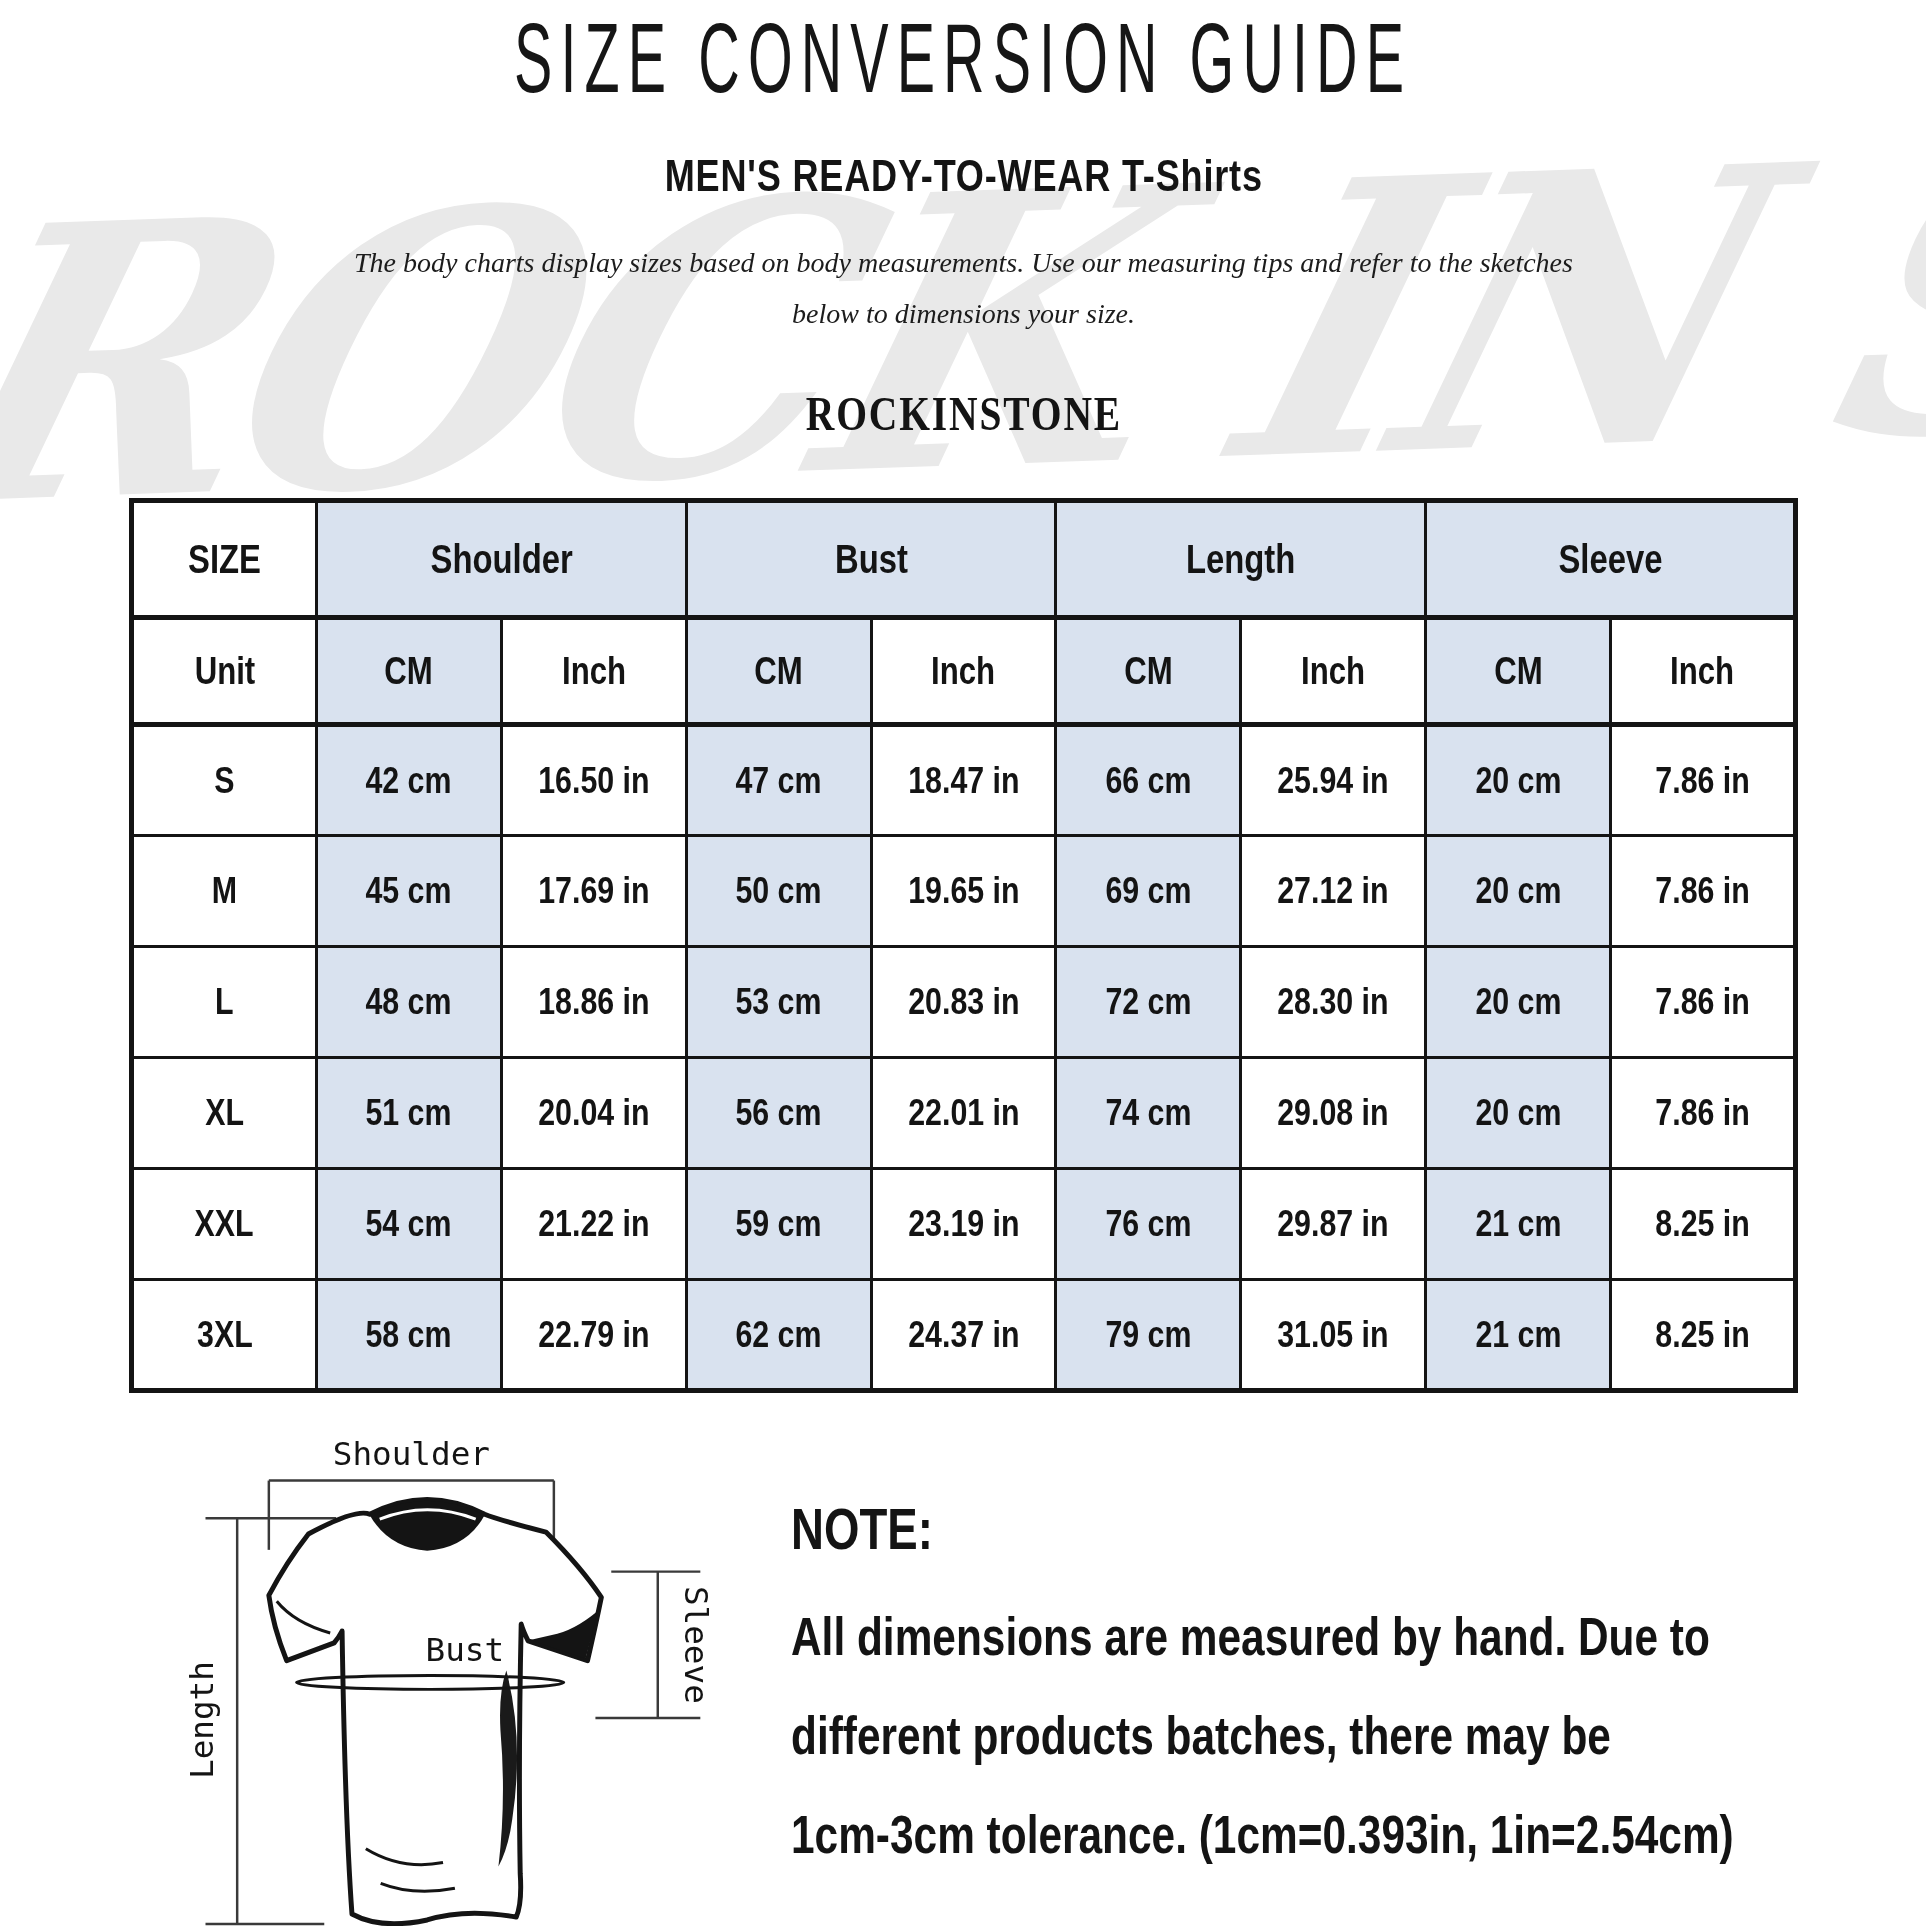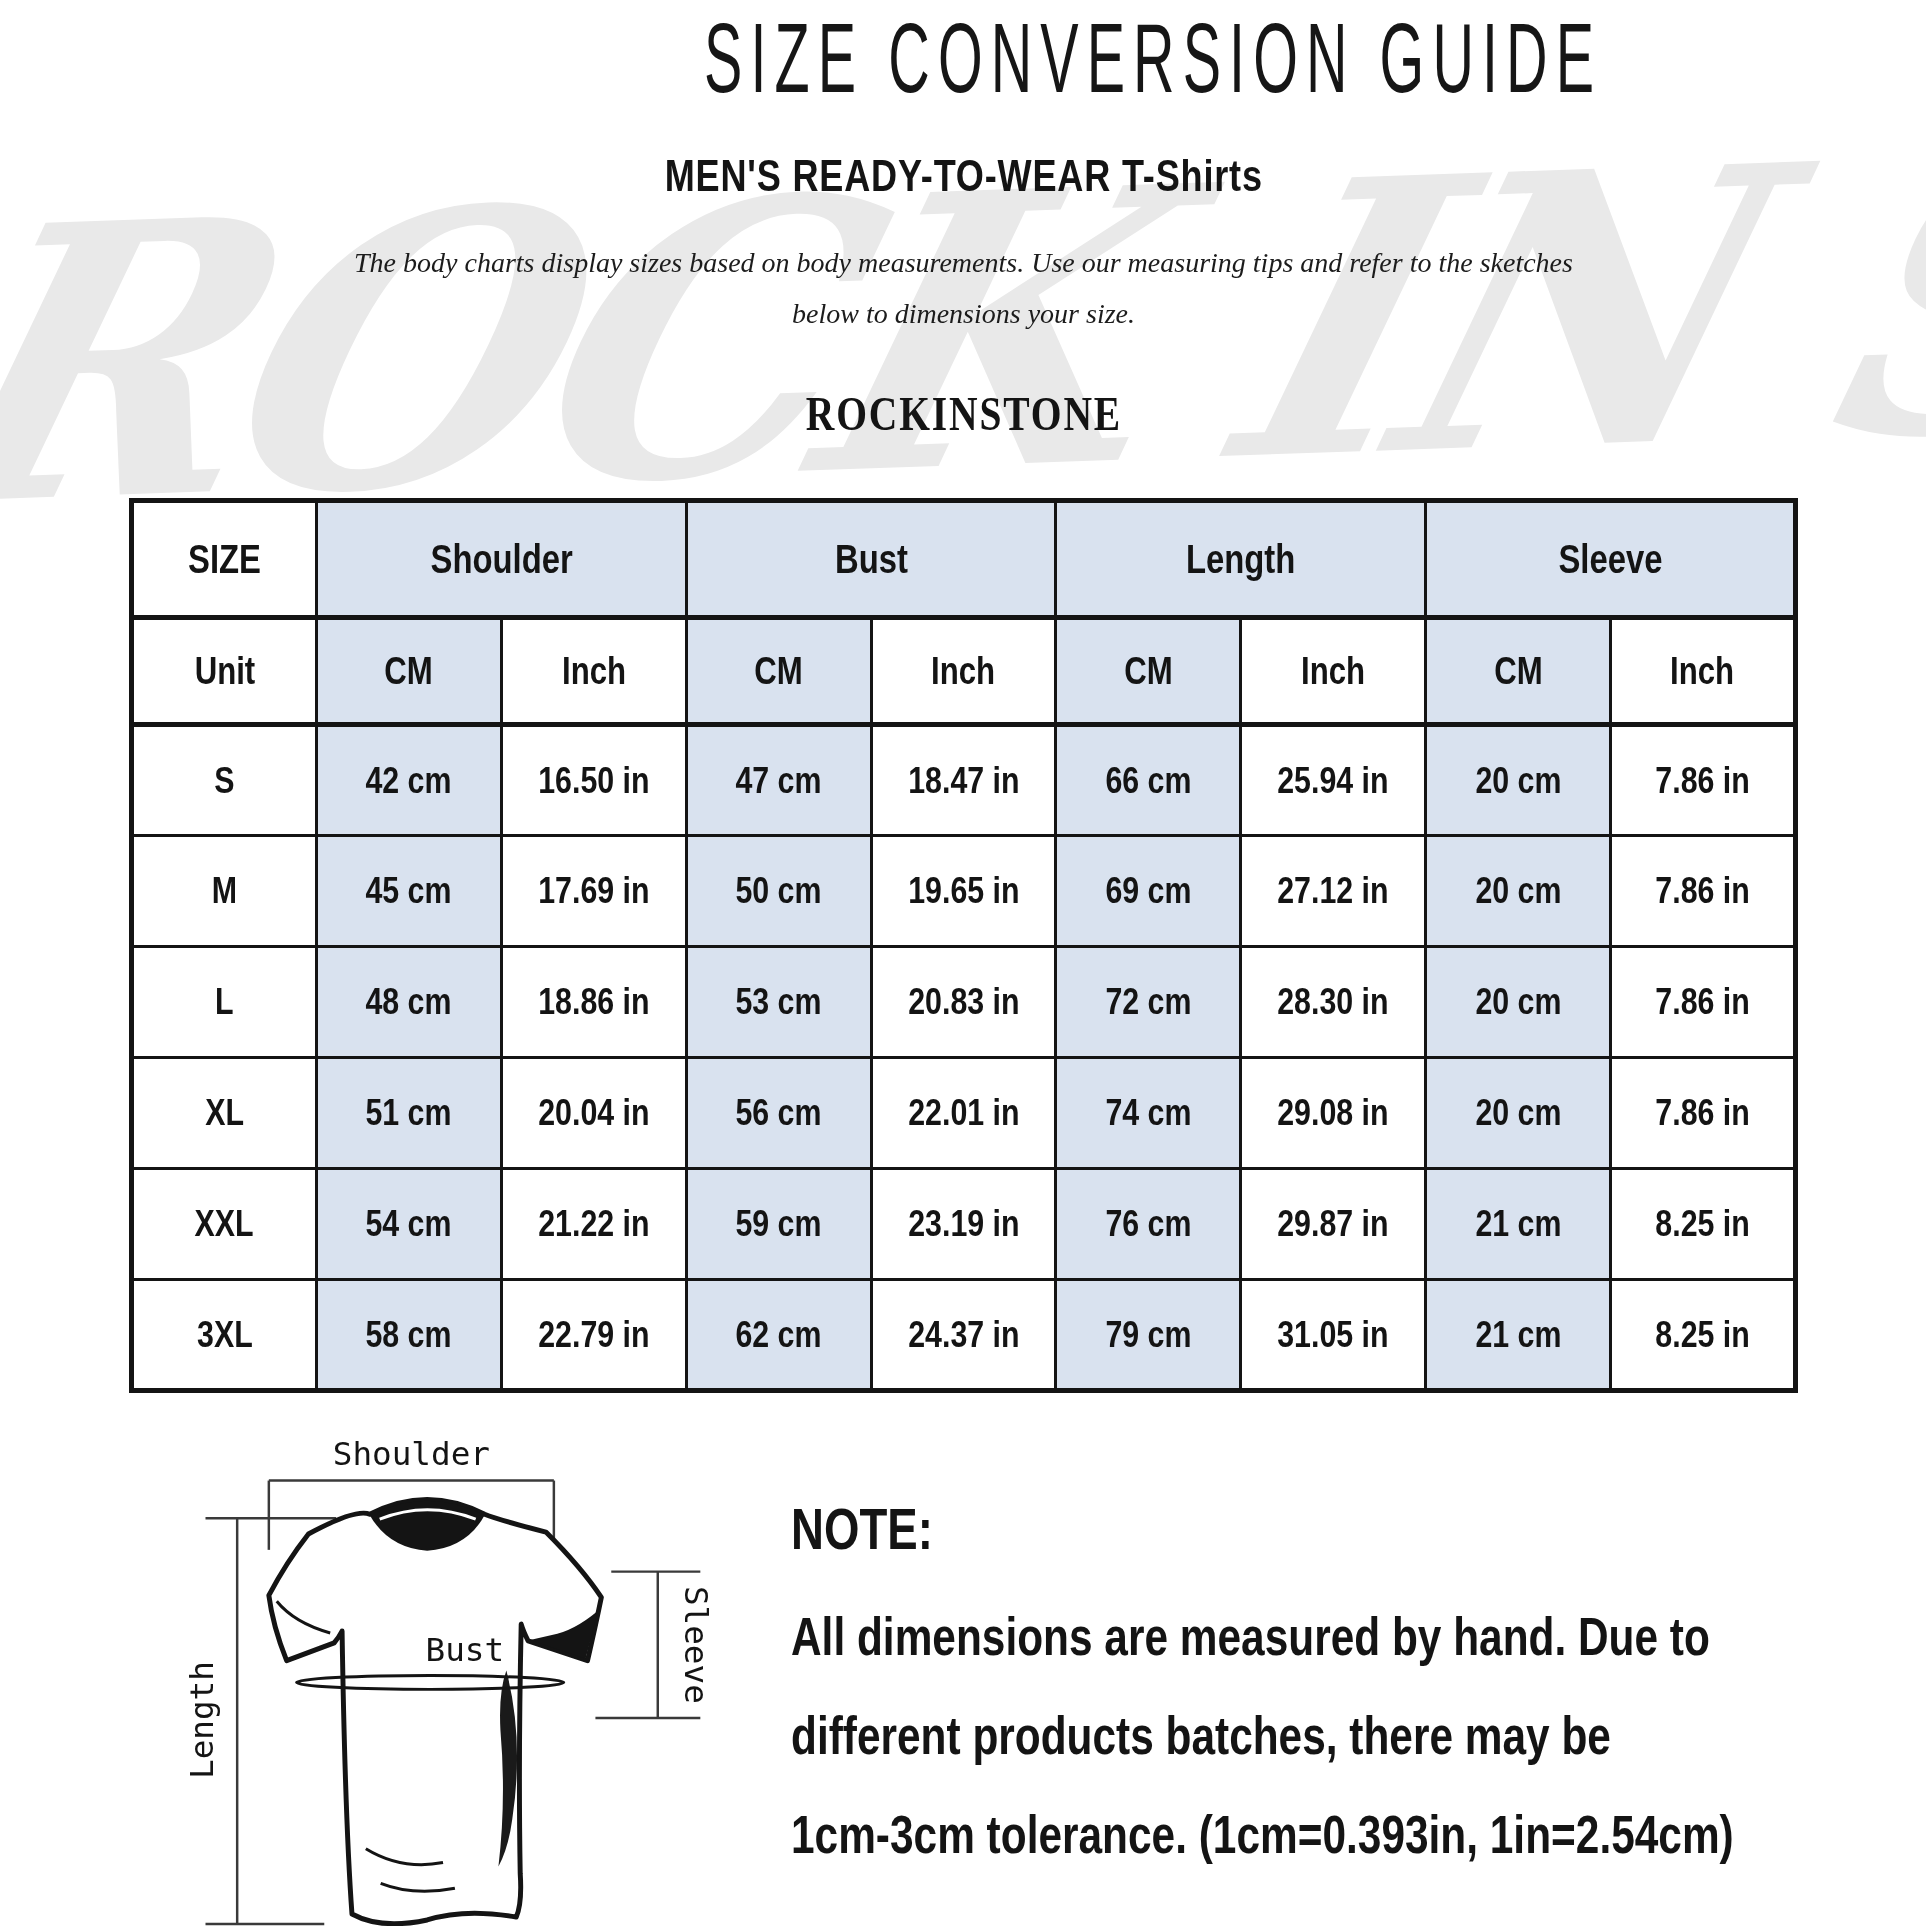--- a/index.html
+++ b/index.html
@@ -10,21 +10,21 @@
   
   .watermark { position:absolute; top:147px; left:-40px; width:2079px; z-index:0;
                font-family:"DejaVu Serif", serif; font-style:italic; font-weight:700;
                font-size:376px; letter-spacing:-18px; white-space:nowrap; color:#e9e9e9;
                transform:rotate(-2deg) skewX(-18deg); transform-origin:left center;
                user-select:none; }
 
   .content { position:relative; z-index:1; }
 
   
-  .title { margin-top:8px; text-align:right; font-size:99px; line-height:1.0;
+  .title { margin-top:8px; text-align:center; font-size:99px; line-height:1.0;
            font-weight:400; white-space:nowrap; color:#161616; }
   .title > span { display:inline-block; transform:scaleX(0.58); letter-spacing:14px; }
   .subtitle { margin-top:44px; text-align:center; font-size:44px; font-weight:700; white-space:nowrap; }
   .subtitle > span { display:inline-block; transform:scaleX(0.82); letter-spacing:1px; }
   .desc { margin-top:36px; text-align:center; font-family:"Liberation Serif", serif;
           font-style:italic; font-size:28px; line-height:51px; color:#1c1c1c; }
   .brand { margin-top:40px; text-align:center; font-family:"Liberation Serif", serif;
            font-weight:700; font-size:43px; line-height:69px; white-space:nowrap; }
   .brand > span { display:inline-block; transform:scale(0.92,1.12); letter-spacing:2px; }
 

